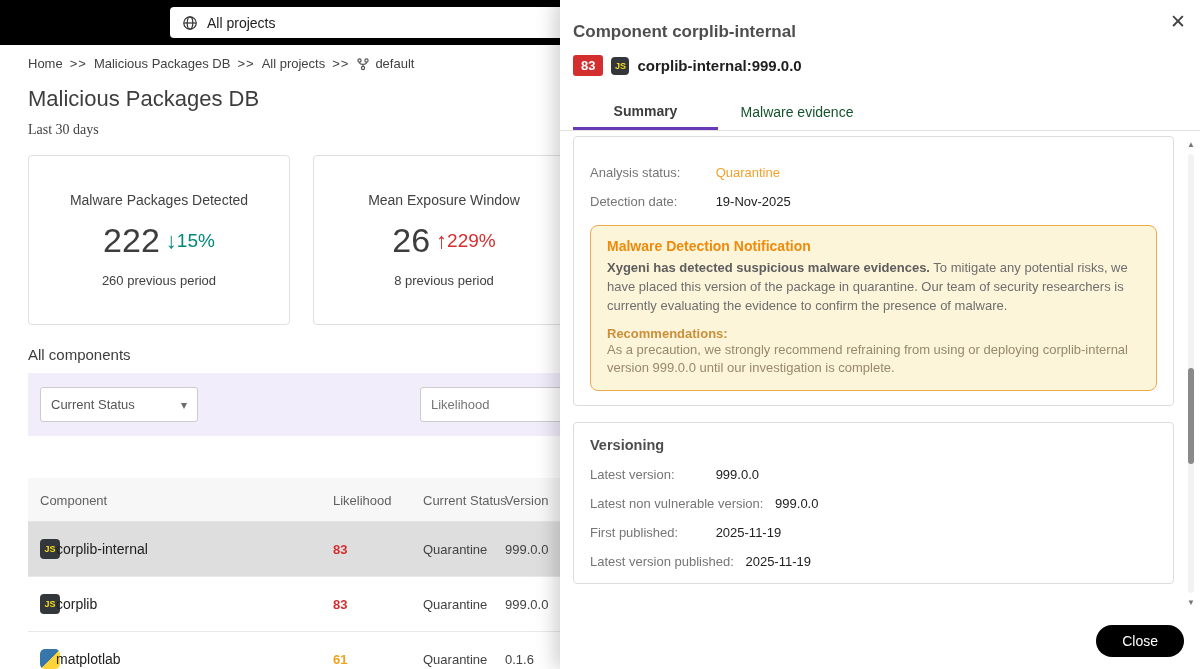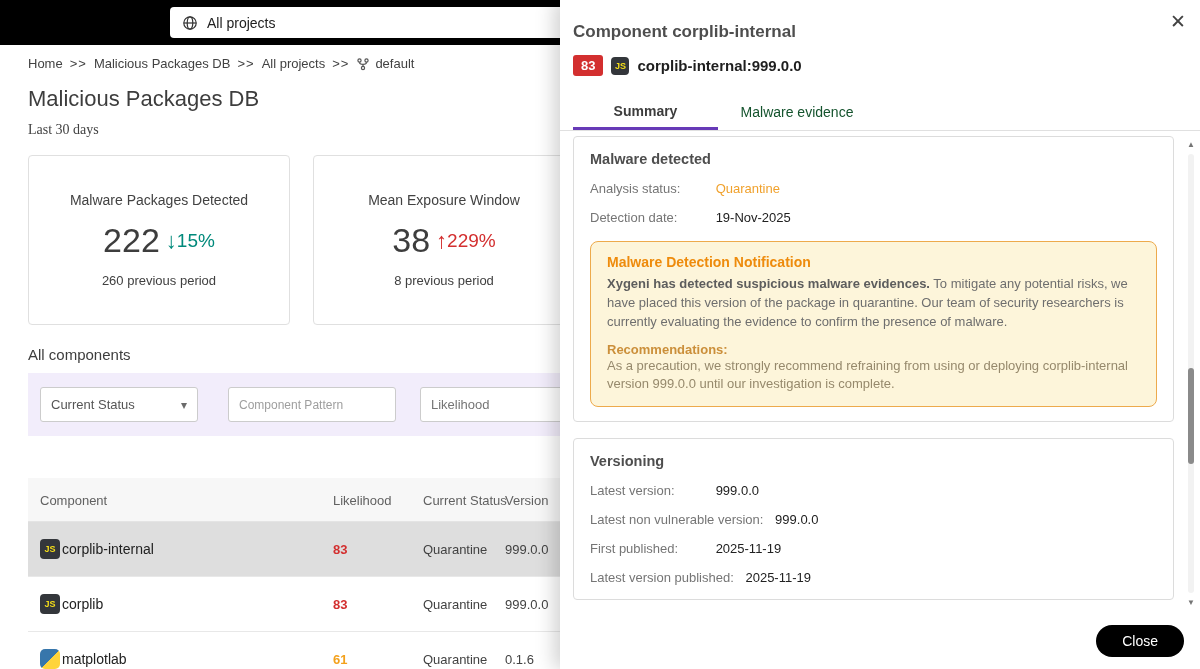--- a/index.html
+++ b/index.html
@@ -54,21 +54,21 @@
   
   .table { position:absolute; left:28px; top:478px; width:1172px; }
   .thead { position:relative; height:44px; background:#f7f7f7; border-bottom:1px solid #e4e4e4; font-size:13px; color:#616161; }
   .thead span, .trow > span, .trow .cellpos { position:absolute; top:50%; transform:translateY(-50%); white-space:nowrap; }
   .c-component { left:12px; }
   .c-likelihood { left:305px; }
   .c-status { left:395px; }
   .c-version { left:477px; }
   .trow { position:relative; height:55px; background:#fff; border-bottom:1px solid #e8e8e8; cursor:pointer; }
   .trow.selected { background:#dedede; }
-  .cell-name { left:34px; font-size:14px; color:#212121; }
+  .cell-name { left:28px; font-size:14px; color:#212121; }
   .lik { font-weight:700; font-size:13px; }
   .lik-red { color:#d32f2f; }
   .lik-orange { color:#f3a11c; }
   .cell-status, .cell-version { font-size:13px; color:#424242; }
 
   .eco-icon { position:absolute; left:12px; top:50%; transform:translateY(-50%); width:20px; height:20px; border-radius:4px;
     display:flex; align-items:center; justify-content:center; }
   .js-icon { background:#33363b; color:#f5de19; font-size:9px; font-weight:700; }
   .py-icon { background:linear-gradient(135deg,#3776ab 0 50%,#ffd43b 50% 100%); border-radius:5px; }
 
@@ -160,38 +160,37 @@
         <span class="delta down">
           <span class="delta-arrow">↓</span>
           <span>15%</span>
         </span>
       </div>
       <div class="card-prev">260 previous period</div>
     </div>
     <div class="card">
       <div class="card-label">Mean Exposure Window</div>
       <div class="card-value-row">
-        <span class="card-value">38</span>
+        <span class="card-value">26</span>
         <span class="delta up">
           <span class="delta-arrow">↑</span>
           <span>229%</span>
         </span>
       </div>
       <div class="card-prev">8 previous period</div>
     </div>
   </div>
 
   <div class="section-title">All components</div>
 
   <div class="filterbar">
     <div class="filter-box filter-status">
       <span>Current Status</span>
       <span class="filter-caret">▾</span>
     </div>
-    <input class="filter-input filter-pattern" placeholder="Component Pattern" style="">
     <input class="filter-input filter-likelihood" placeholder="Likelihood" style="">
   </div>
 
   <div class="table">
     <div class="thead">
       <span class="c-component">Component</span>
       <span class="c-likelihood">Likelihood</span>
       <span class="c-status">Current Status</span>
       <span class="c-version">Version</span>
     </div>
@@ -233,21 +232,20 @@
 
     <div class="tabs">
       <div class="tab tab-summary">Summary</div>
       <div class="tab tab-evidence">Malware evidence</div>
     </div>
     <div class="tabs-divider"></div>
 
     <div class="scroll-area">
 
       <div class="info-box">
-        <div class="box-title">Malware detected</div>
         <div class="field">
           <span class="field-label">Analysis status:</span>
           <span class="field-value quarantine">Quarantine</span>
         </div>
         <div class="field">
           <span class="field-label">Detection date:</span>
           <span class="field-value">19-Nov-2025</span>
         </div>
 
         <div class="alert">

